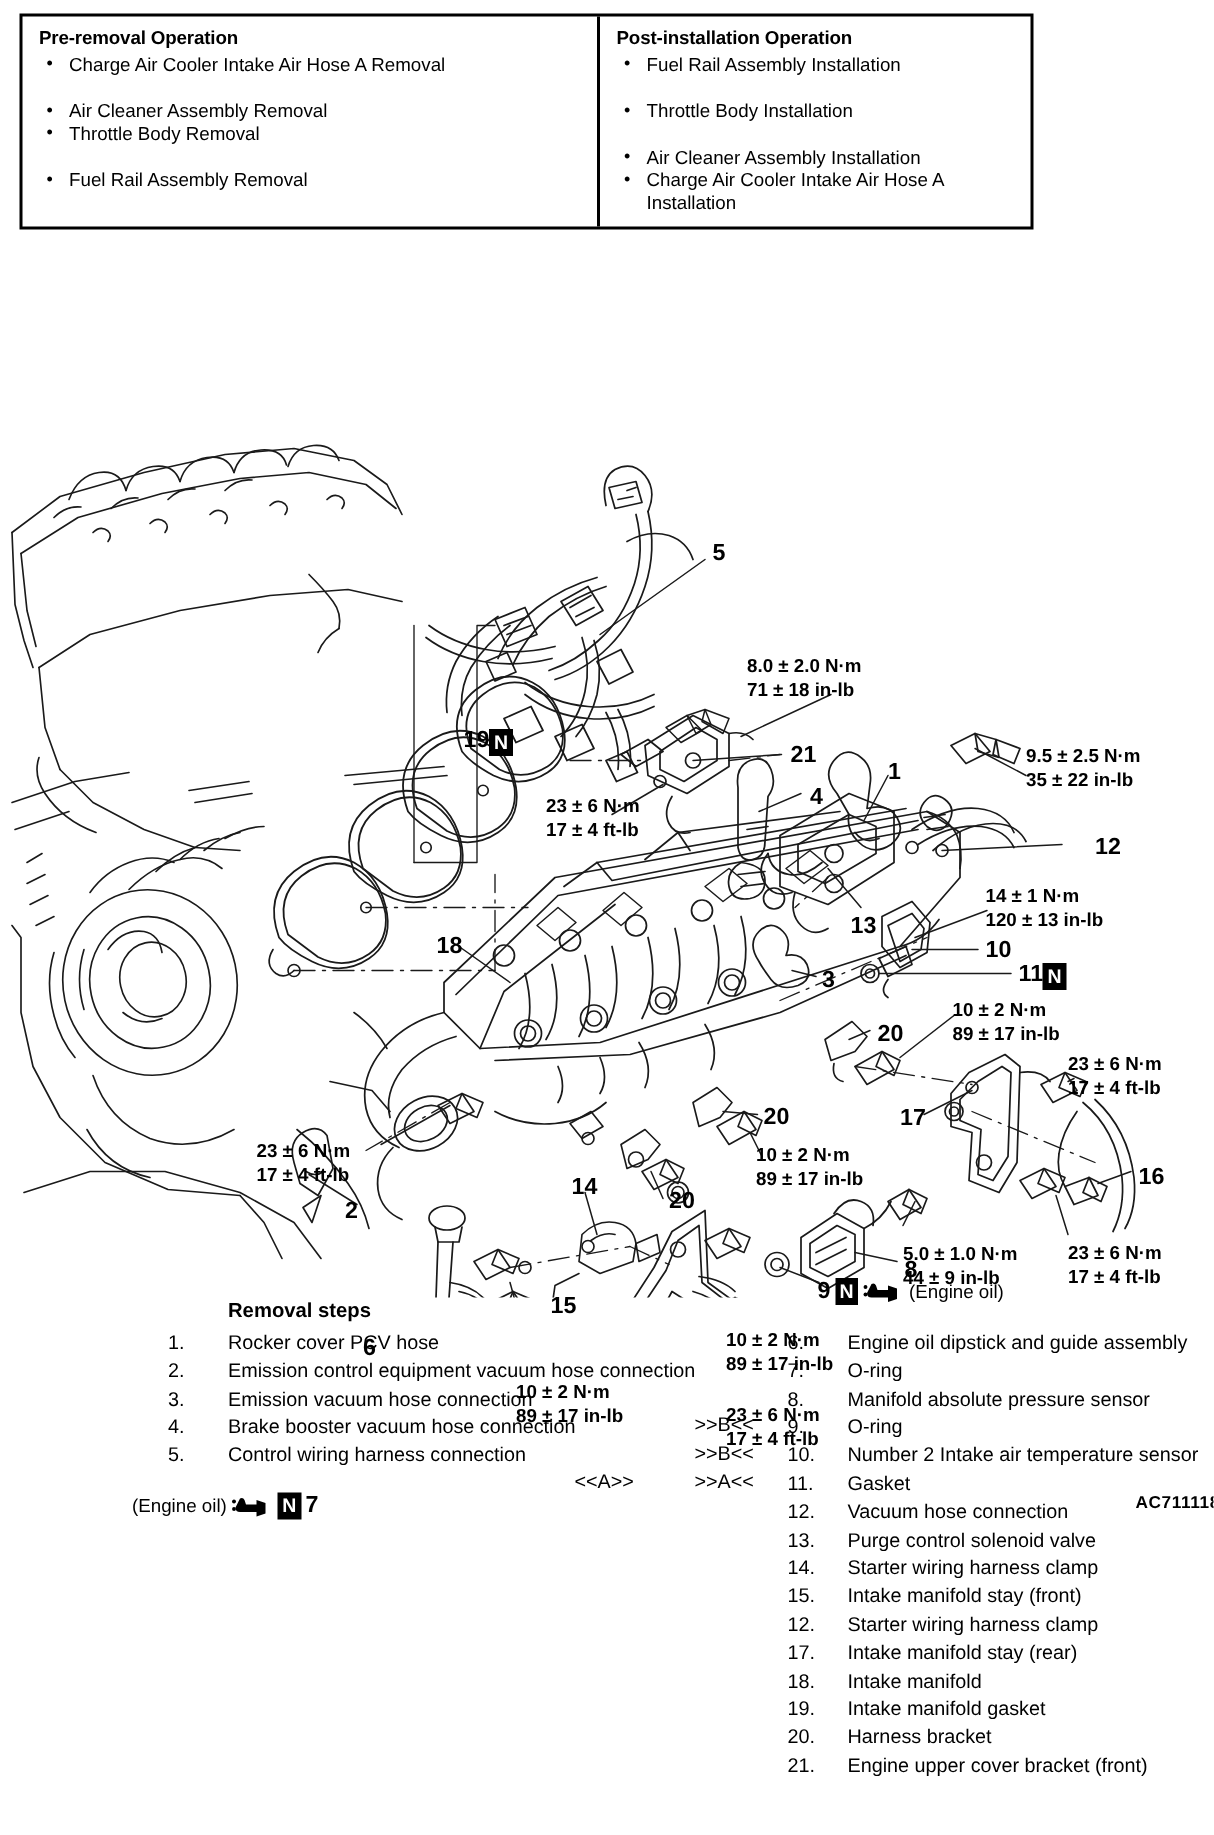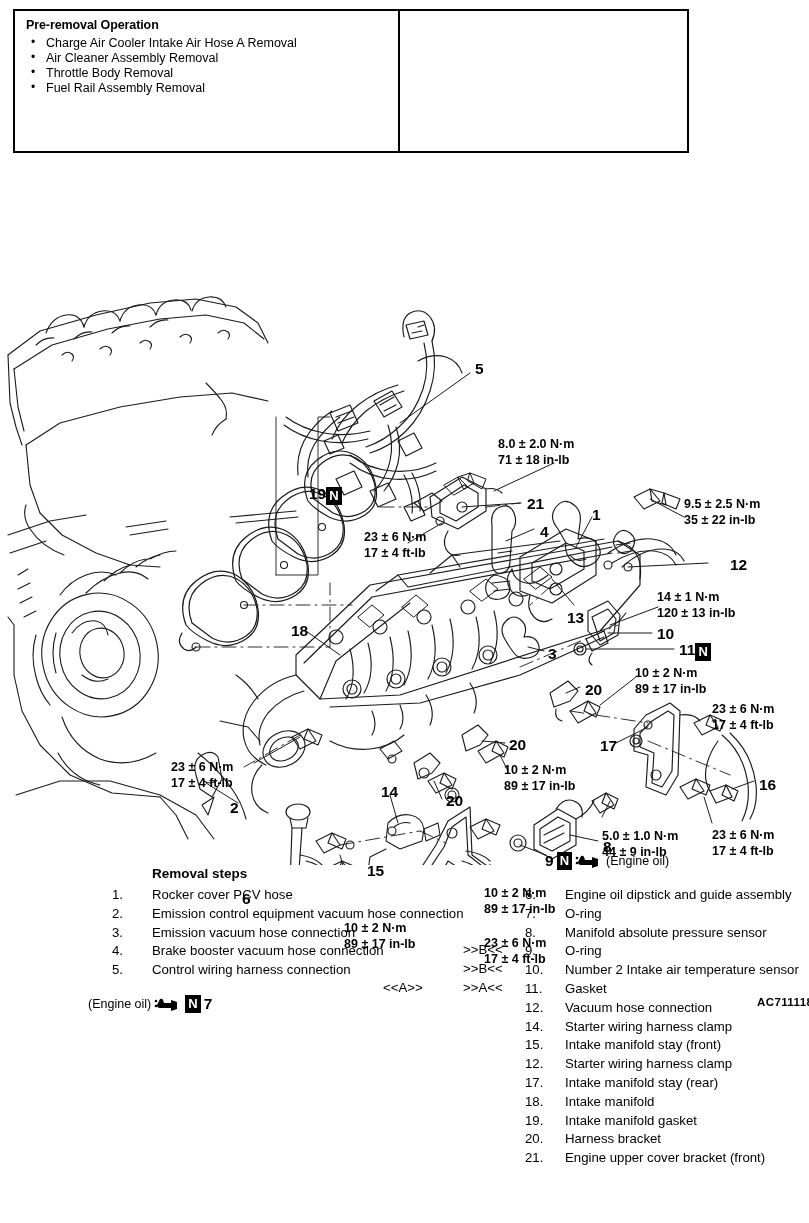--- a/index.html
+++ b/index.html
@@ -13,21 +13,21 @@
   
   .op-boxes{position:absolute;left:13px;top:9px;width:676px;height:144px;
     display:flex;border:2px solid #000;box-sizing:border-box;background:#fff;}
   .op-box{box-sizing:border-box;padding:7px 10px 0 10px;}
   .op-box.left{width:385px;border-right:2px solid #000;}
   .op-box.right{flex:1;}
   .op-title{font-size:12.5px;font-weight:bold;letter-spacing:-.1px;margin:0 0 4px 1px;}
   .op-list{list-style:none;margin:0;padding:0;}
   .op-list li{font-size:12.5px;line-height:15px;position:relative;padding-left:21px;}
   .op-list li::before{content:"\2022";position:absolute;left:6px;top:-1px;font-size:12px;}
-  .op-list li.gap{}
+  .op-list li.gap{margin-top:16px;}
 
   
   .figure{position:absolute;left:0;top:155px;width:809px;height:710px;}
   .fig-svg{position:absolute;left:0;top:0;}
 
   
   .lbl{position:absolute;font-size:15.5px;font-weight:bold;white-space:nowrap;line-height:1;}
   .torque{position:absolute;font-size:12.5px;font-weight:bold;white-space:nowrap;line-height:16px;}
   .badge{display:inline-block;background:#000;color:#fff;font-weight:bold;
     font-size:13px;line-height:15px;padding:1px 3px 2px 3px;vertical-align:-1px;}
@@ -51,20 +51,29 @@
 <body>
 
 <div class="op-boxes">
   <div class="op-box left">
     <div class="op-title">Pre-removal Operation</div>
     <ul class="op-list">
       <li>Charge Air Cooler Intake Air Hose A Removal</li>
       <li class="gap">Air Cleaner Assembly Removal</li>
       <li>Throttle Body Removal</li>
       <li class="gap">Fuel Rail Assembly Removal</li>
+    </ul>
+  </div>
+  <div class="op-box right">
+    <div class="op-title">Post-installation Operation</div>
+    <ul class="op-list">
+      <li>Fuel Rail Assembly Installation</li>
+      <li class="gap">Throttle Body Installation</li>
+      <li class="gap">Air Cleaner Assembly Installation</li>
+      <li>Charge Air Cooler Intake Air Hose A Installation</li>
     </ul>
   </div>
 </div>
 
 <div class="figure">
 
 <svg class="fig-svg" width="809" height="710" viewBox="0 0 809 710">
   <g fill="none" stroke="#1a1a1a" stroke-width="1.1" stroke-linecap="round" stroke-linejoin="round">
 
     <path d="M8 200 L40 176 L96 160 L150 148 L196 144 L236 152 L258 168 L268 188"></path>
@@ -653,20 +662,24 @@
     </div>
     <div class="step">
       <span class="num">11.</span>
       <span class="txt">Gasket</span>
     </div>
     <div class="step">
       <span class="num">12.</span>
       <span class="txt">Vacuum hose connection</span>
     </div>
     <div class="step">
+      <span class="num">13.</span>
+      <span class="txt">Purge control solenoid valve</span>
+    </div>
+    <div class="step">
       <span class="num">14.</span>
       <span class="txt">Starter wiring harness clamp</span>
     </div>
     <div class="step">
       <span class="num">15.</span>
       <span class="txt">Intake manifold stay (front)</span>
     </div>
     <div class="step">
       <span class="num">12.</span>
       <span class="txt">Starter wiring harness clamp</span>

